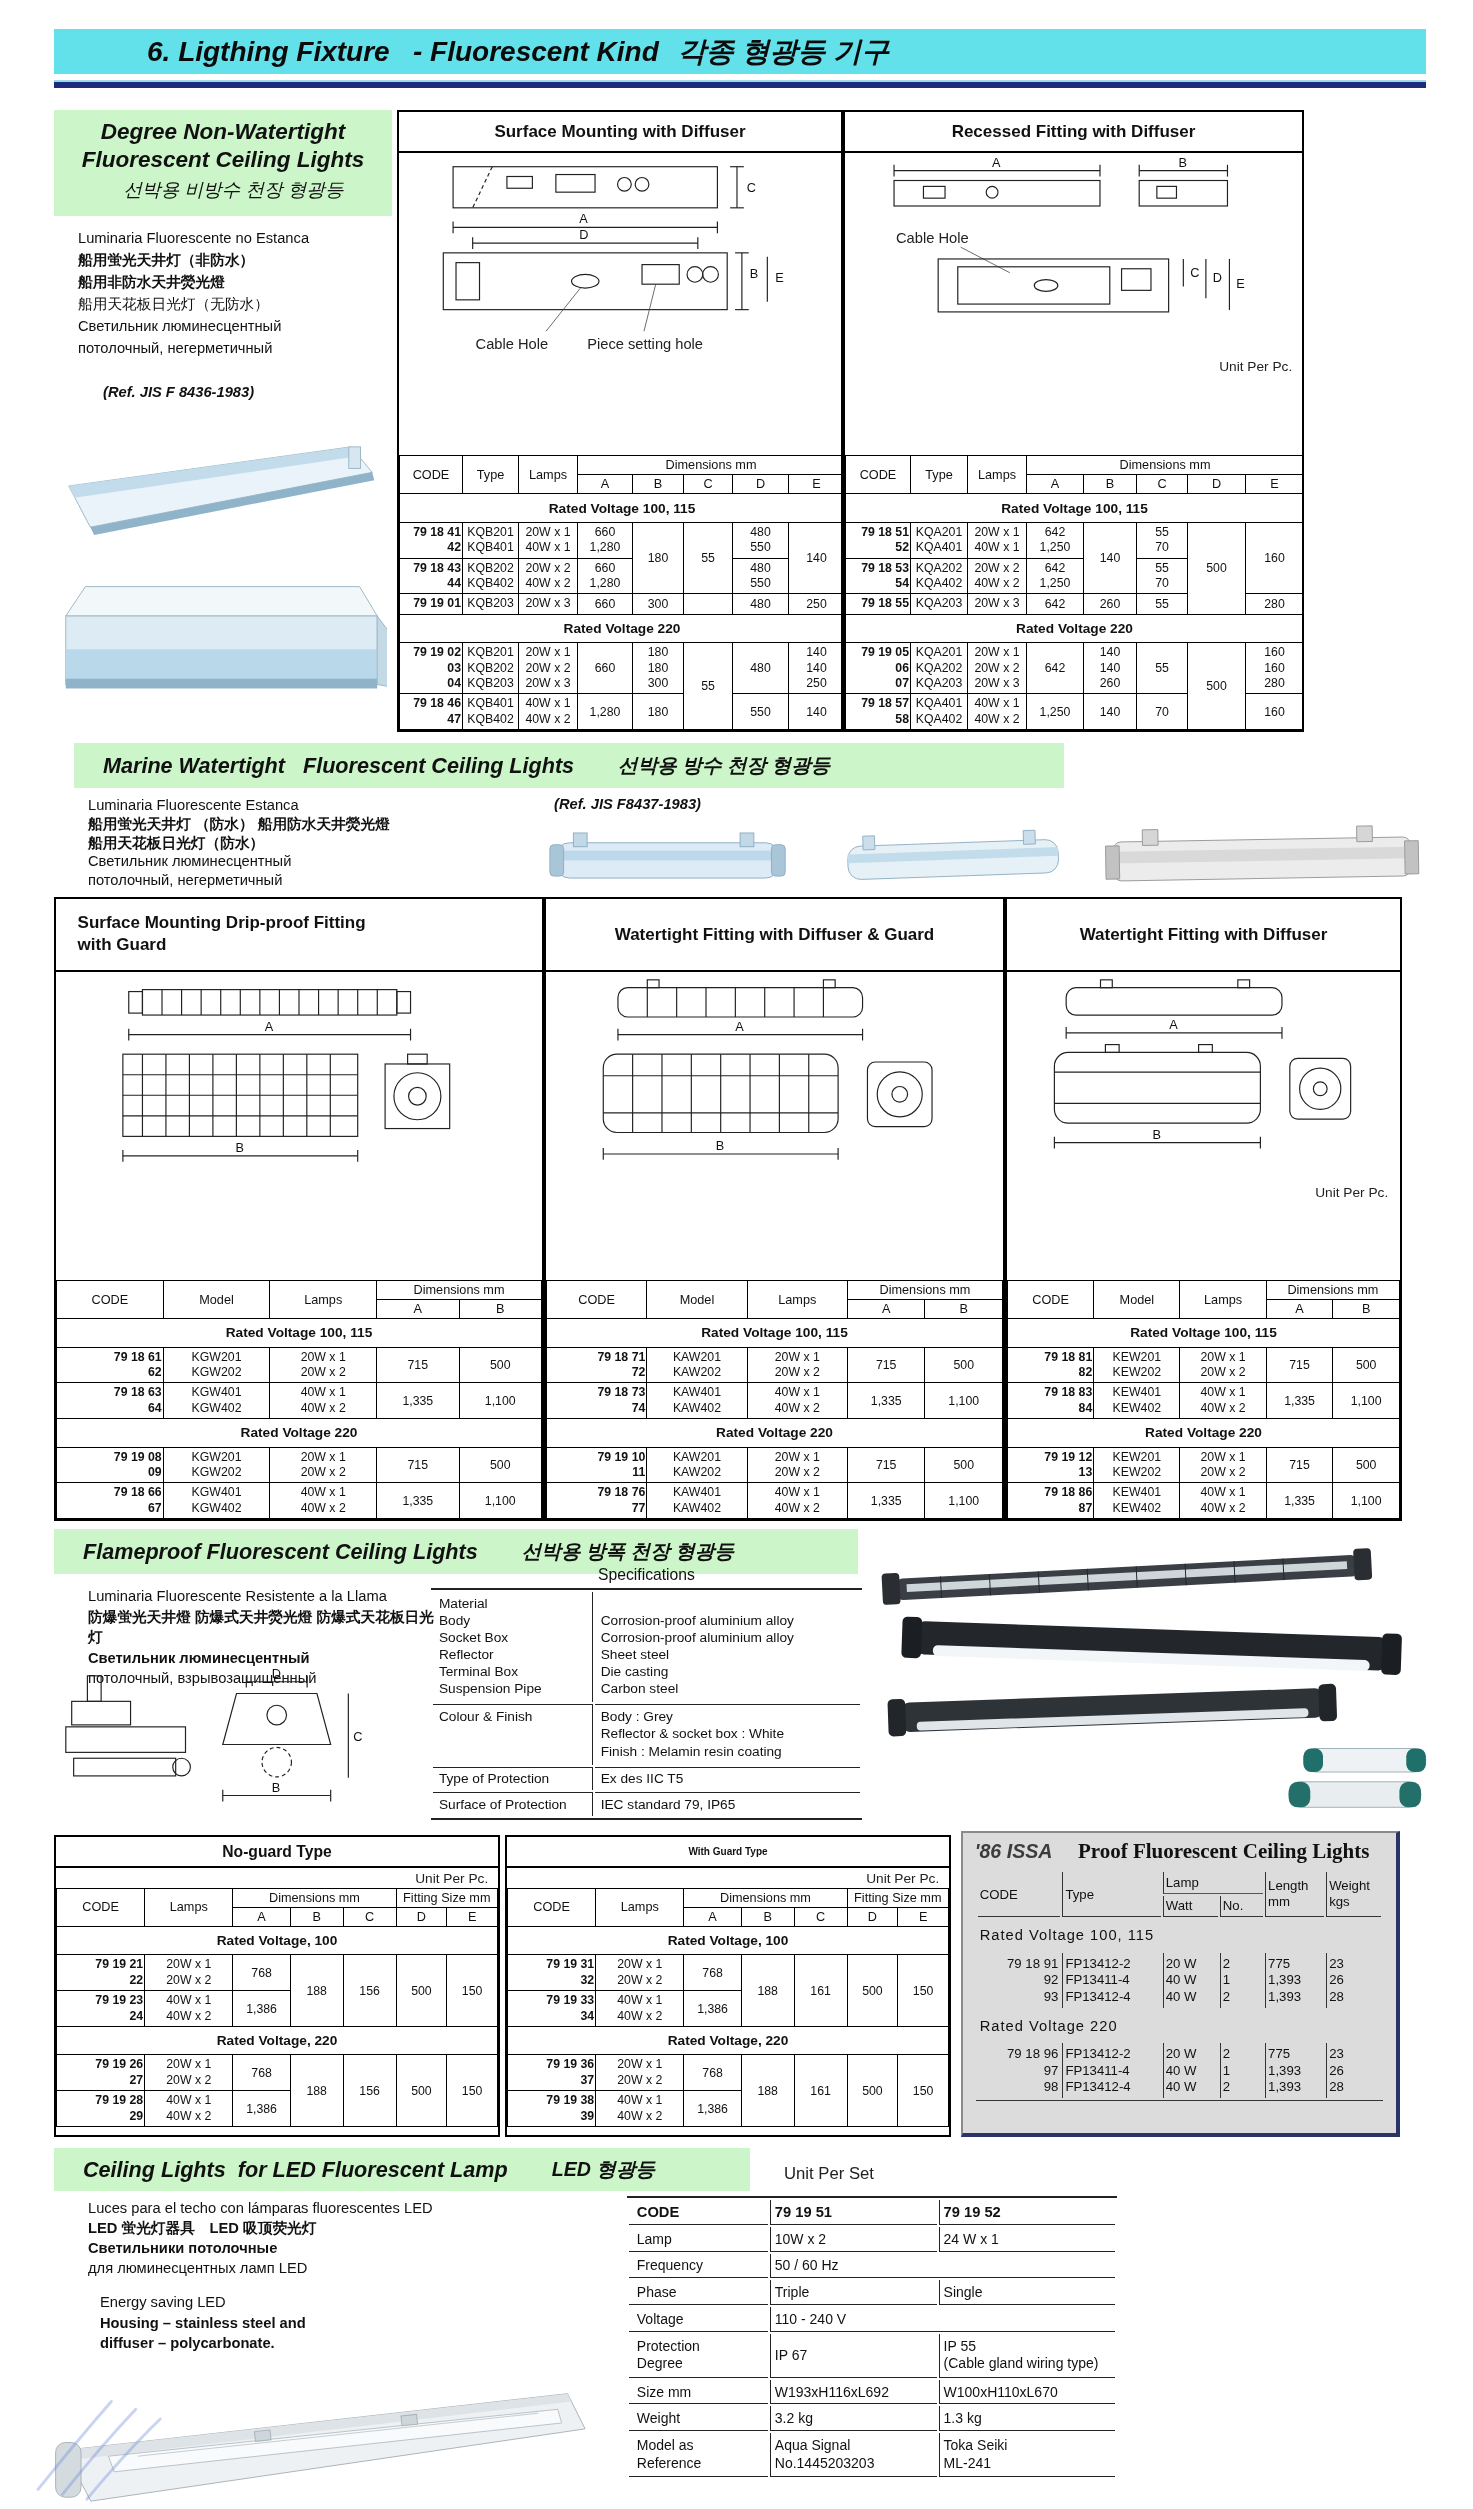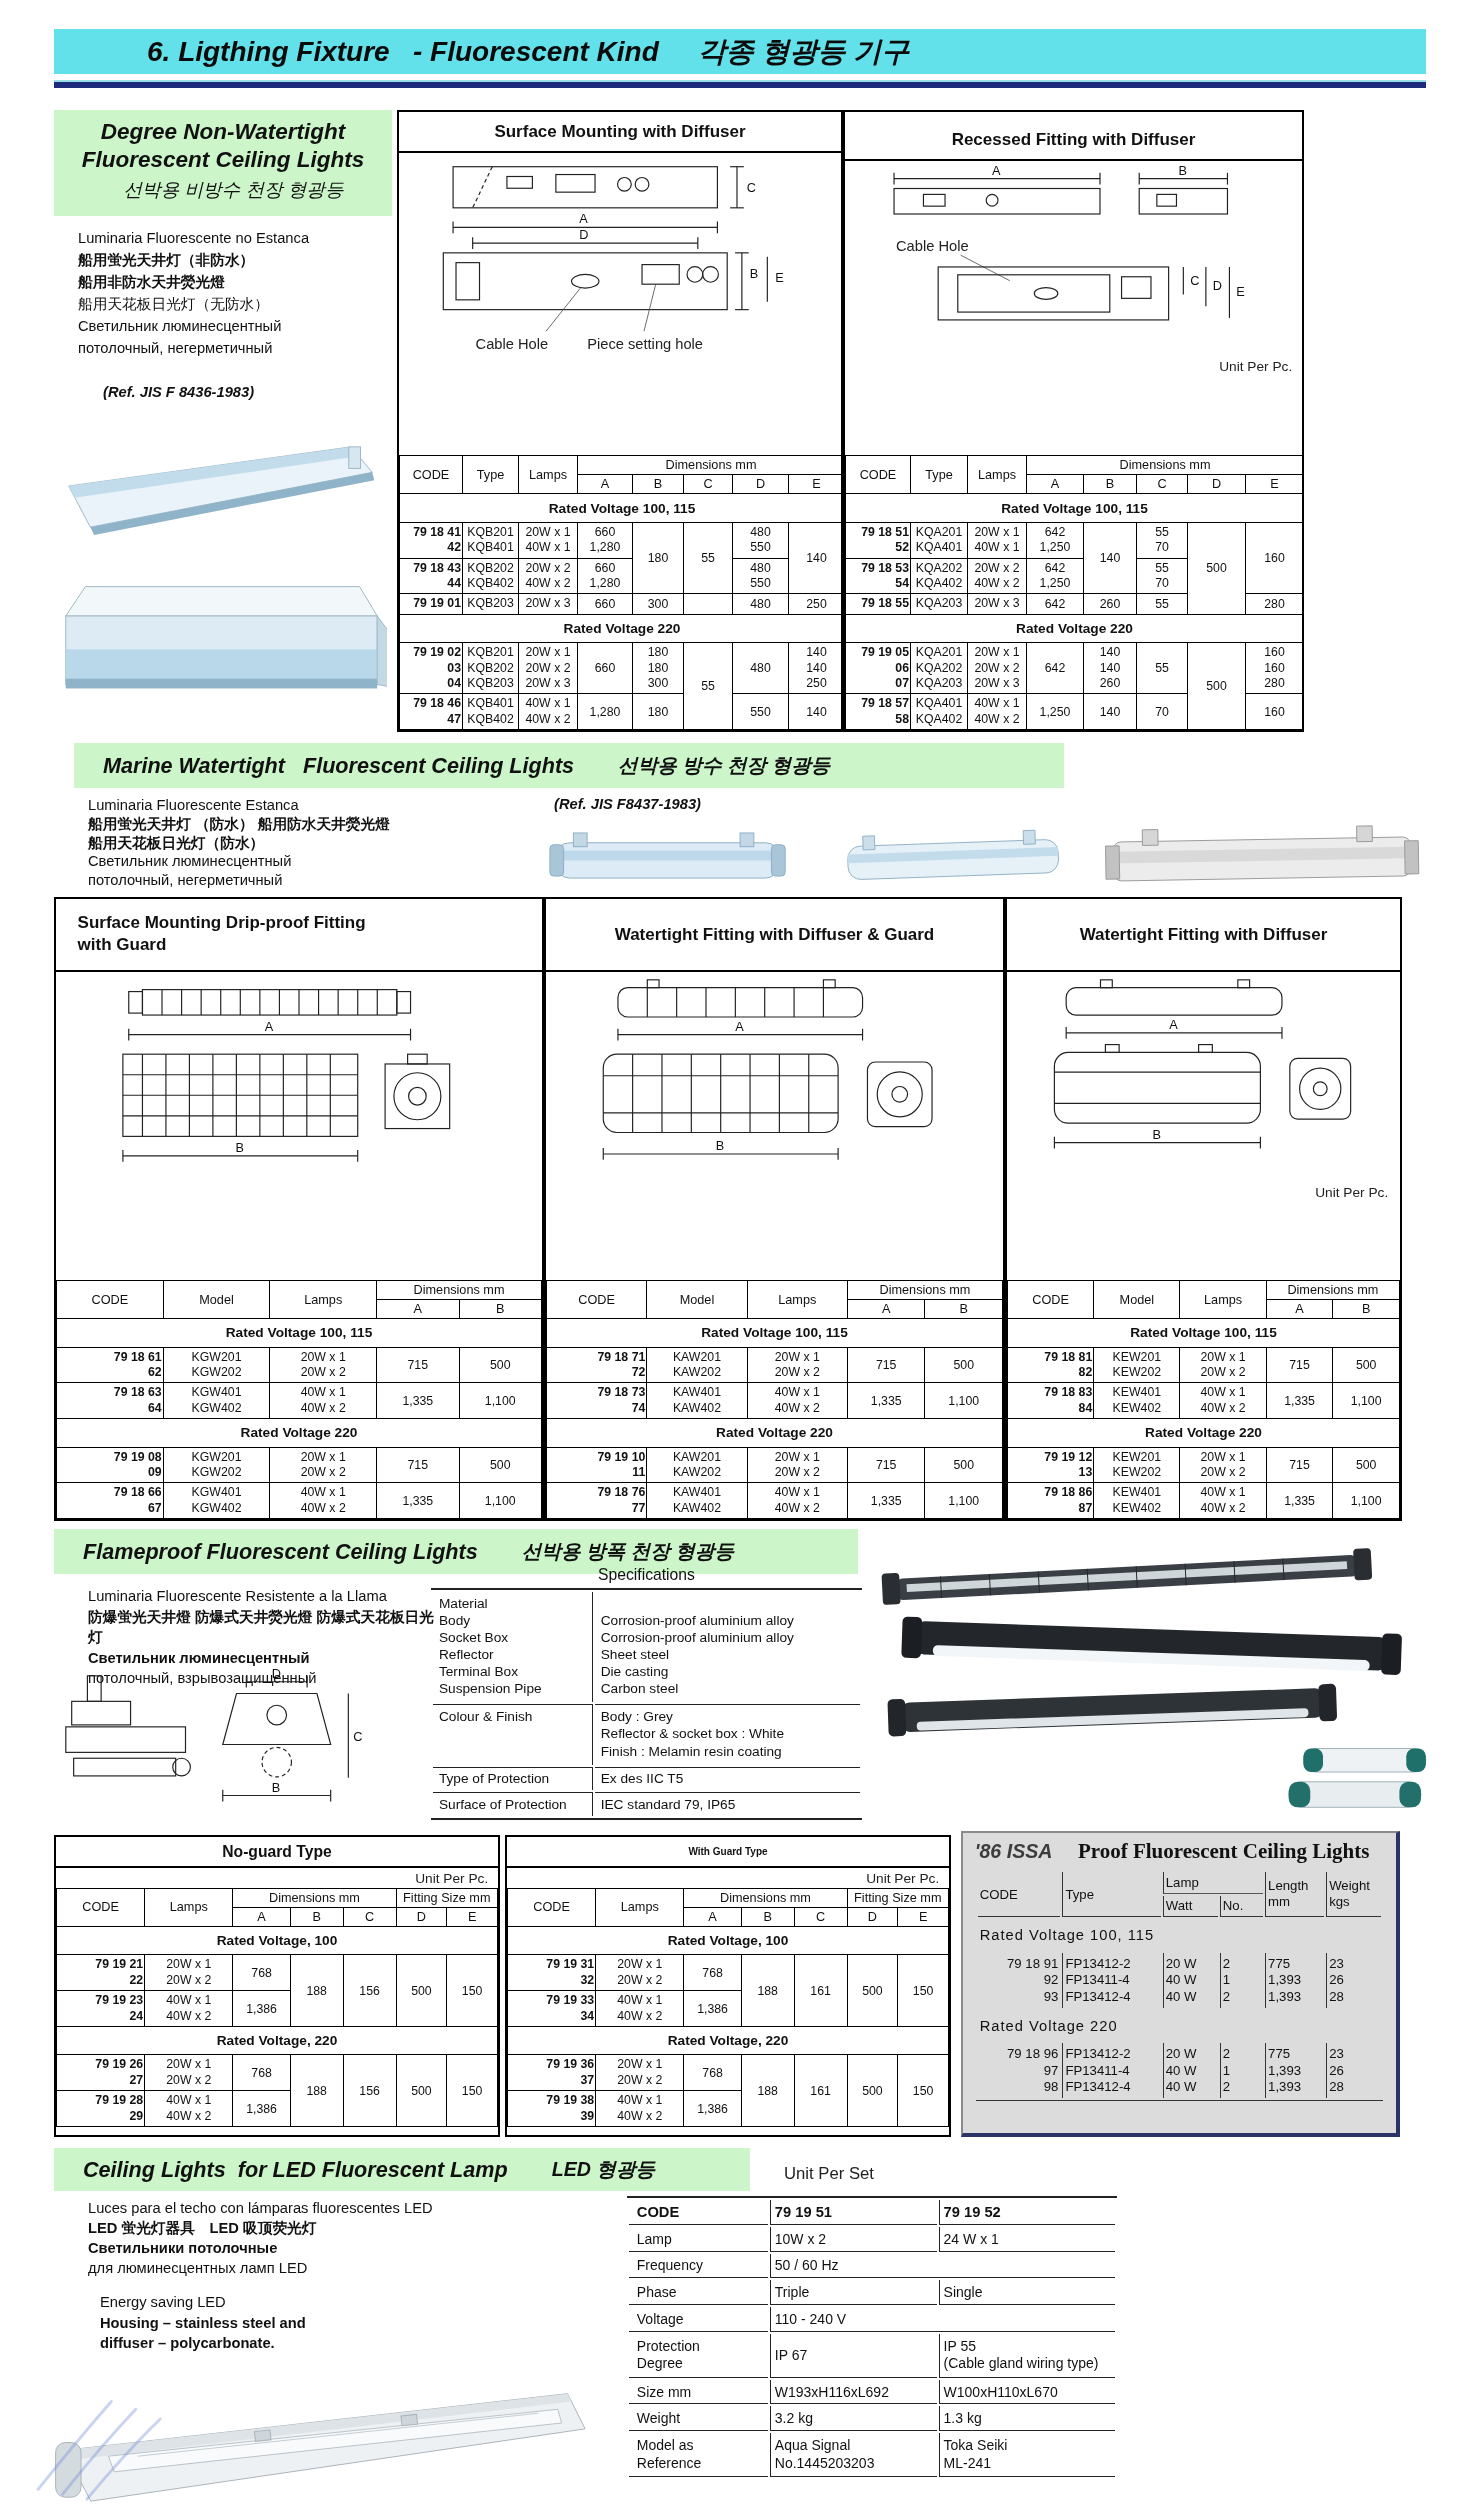--- a/index.html
+++ b/index.html
@@ -1,21 +1,21 @@
 <!DOCTYPE html>
 <html><head>
 <meta charset="utf-8">
 <style>
   html,body{margin:0;padding:0;background:#f2f2f2;}
   #page{position:relative;width:1473px;height:2509px;background:#ffffff;overflow:hidden;
         font-family:"Liberation Sans", sans-serif;color:#111;}
   .abs{position:absolute;}
   .pre{white-space:pre;}
   
-  #hdr{left:54px;top:29px;width:1372px;height:45px;background:#63e1ea;display:flex;align-items:center;gap:39px;padding-left:93px;box-sizing:border-box;}
+  #hdr{left:54px;top:29px;width:1372px;height:45px;background:#63e1ea;display:flex;align-items:center;gap:19px;padding-left:93px;box-sizing:border-box;}
   #hdr span{font-size:28px;font-weight:bold;font-style:italic;color:#0b0b0b;}
   #hdr-rule{left:54px;top:80px;width:1372px;height:5.9px;background:#1d2b7d;border-top:2px solid #9adfe8;}
   
   .g{background:#ccf6c9;}
   #nw-box{left:54px;top:110px;width:338px;height:106px;text-align:center;padding-top:7.8px;box-sizing:border-box;}
   #nw-box .t1{font-size:22.5px;font-weight:bold;font-style:italic;line-height:1.25;}
   #nw-box .kr{font-size:18.6px;font-style:italic;margin-top:2.9px;padding-left:21px;}
   .desc{font-size:14.7px;line-height:1.5;}
   .desc .ln:nth-child(2),.desc .ln:nth-child(3){font-weight:bold;}
   .ref{font-weight:bold;font-style:italic;font-size:14.7px;}
@@ -290,21 +290,21 @@
             <td>1,280</td>
             <td>180</td>
             <td>550</td>
             <td>140</td>
           </tr>
     </tbody>
       </table>
   </div>
 
   <div class="abs panel" style="left:843px;top:110px;width:461px;height:622px;">
-    <div class="ptitle" style="height:39px;margin-top:8px;">Recessed Fitting with Diffuser</div>
+    <div class="ptitle" style="height:39px;">Recessed Fitting with Diffuser</div>
     <svg width="457" height="208" viewBox="0 0 466 212">
       <line class="dg" x1="50" y1="18" x2="260" y2="18"></line>
         <line class="dg" x1="50" y1="12" x2="50" y2="24"></line>
         <line class="dg" x1="260" y1="12" x2="260" y2="24"></line>
       <text x="150" y="14">A</text>
       <line class="dg" x1="300" y1="18" x2="390" y2="18"></line>
         <line class="dg" x1="300" y1="12" x2="300" y2="24"></line>
         <line class="dg" x1="390" y1="12" x2="390" y2="24"></line>
       <text x="340" y="14">B</text>
       <rect class="dg" x="50" y="28" width="210" height="26"></rect>

